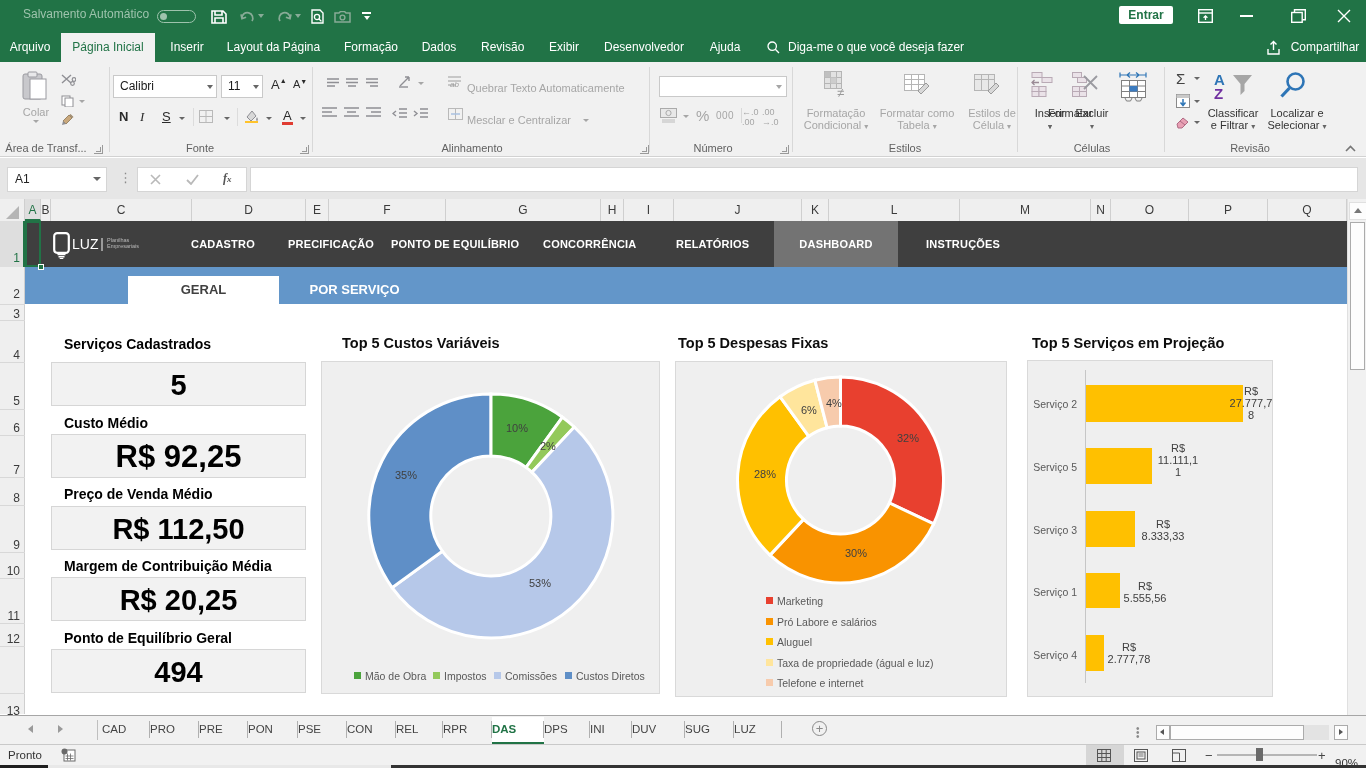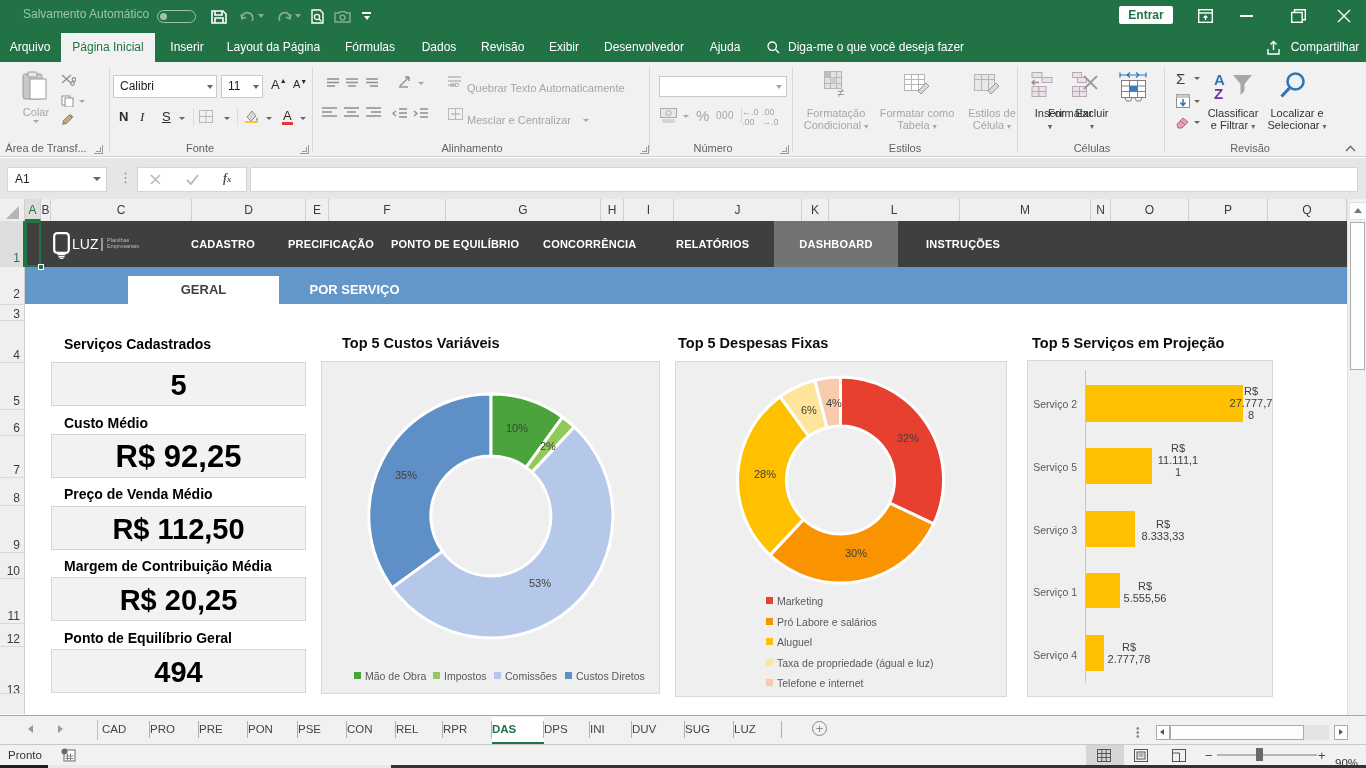--- a/index.html
+++ b/index.html
@@ -89,21 +89,21 @@
       </svg>
     <svg class="a" style="left:1337px;top:9px;" width="14" height="14" viewBox="0 0 14 14">
         <path d="M1 1 L13 13 M13 1 L1 13" stroke="#fff" stroke-width="1.4"></path>
       </svg>
   </div>
   <div class="a" id="tabrow">
     <div class="rtab" style="left:9px;width:42px;">Arquivo</div>
     <div class="rtab" style="left:61px;width:94px;background:#f1f1f1;color:#217346;">Página Inicial</div>
     <div class="rtab" style="left:170px;width:34px;">Inserir</div>
     <div class="rtab" style="left:226px;width:95px;">Layout da Página</div>
-    <div class="rtab" style="left:344px;width:52px;">Fórmulas</div>
+    <div class="rtab" style="left:344px;width:52px;">Formação</div>
     <div class="rtab" style="left:421px;width:36px;">Dados</div>
     <div class="rtab" style="left:481px;width:43px;">Revisão</div>
     <div class="rtab" style="left:548px;width:32px;">Exibir</div>
     <div class="rtab" style="left:603px;width:82px;">Desenvolvedor</div>
     <div class="rtab" style="left:707px;width:36px;">Ajuda</div>
     <svg class="a" style="left:767px;top:8px;" width="13" height="13" viewBox="0 0 13 13">
         <circle cx="5.2" cy="5.2" r="4.2" fill="none" stroke="#fff" stroke-width="1.3"></circle>
         <path d="M8.3 8.3 L12 12" stroke="#fff" stroke-width="1.3"></path>
       </svg>
     <div class="rtab" style="left:788px;width:180px;text-align:left;">Diga-me o que você deseja fazer</div>
@@ -361,21 +361,21 @@
     <div class="rn" style="top:86px;">3</div>
     <div class="rn" style="top:127px;">4</div>
     <div class="rn" style="top:173px;">5</div>
     <div class="rn" style="top:200px;">6</div>
     <div class="rn" style="top:242px;">7</div>
     <div class="rn" style="top:270px;">8</div>
     <div class="rn" style="top:317px;">9</div>
     <div class="rn" style="top:343px;">10</div>
     <div class="rn" style="top:388px;">11</div>
     <div class="rn" style="top:411px;">12</div>
-    <div class="rn" style="top:462px;">13</div>
+    <div class="rn" style="top:483px;">13</div>
     <div class="rl" style="top:83px;"></div>
     <div class="rl" style="top:99px;"></div>
     <div class="rl" style="top:141px;"></div>
     <div class="rl" style="top:188px;"></div>
     <div class="rl" style="top:214px;"></div>
     <div class="rl" style="top:256px;"></div>
     <div class="rl" style="top:284px;"></div>
     <div class="rl" style="top:331px;"></div>
     <div class="rl" style="top:357px;"></div>
     <div class="rl" style="top:402px;"></div>

